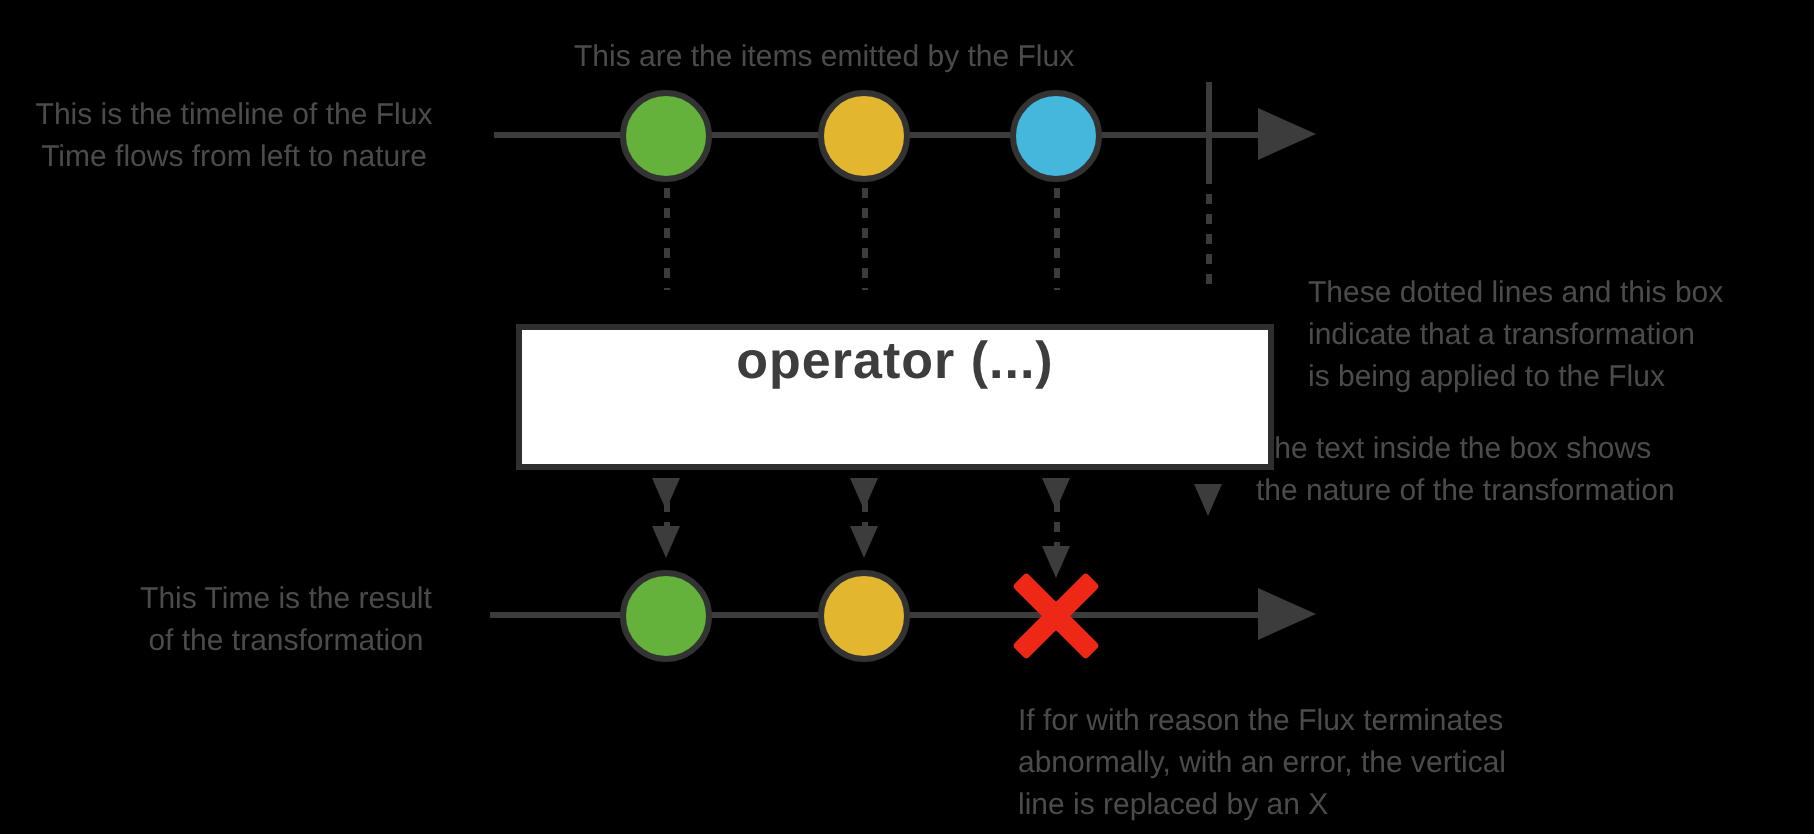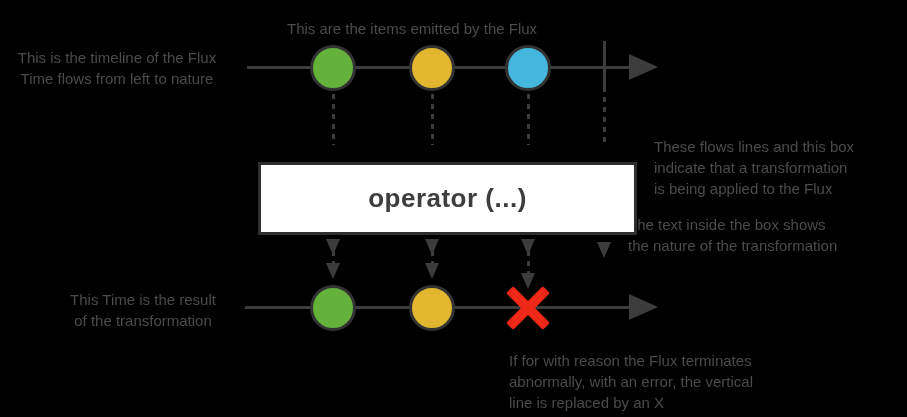--- a/index.html
+++ b/index.html
@@ -65,21 +65,20 @@
     border: 3px solid var(--marble-border, #333);
     box-sizing: content-box;
   }
   #operator-box {
     position: absolute;
     left: 258px; top: 162px;
     width: 373px; height: 67px;
     background: var(--box-bg, #fff);
     border: 3px solid var(--box-border, #2f2f2f);
     display: flex;
-    align-items: center;
     justify-content: center;
   }
   #operator-box .op-label {
     color: var(--operator-text, #3d3d3d);
     font-size: 26px;
     font-weight: bold;
     letter-spacing: 0.5px;
   }
   
   .error-x { position: absolute; width: 52px; height: 52px; }
@@ -93,21 +92,21 @@
   .error-x .bar.b { transform: rotate(-45deg); }
 </style>
 </head>
 <body>
 
 <div id="stage">
 
   <div class="note center" style="left:6px; top:47px; width:222px;">This is the timeline of the Flux
 Time flows from left to nature</div>
   <div class="note" style="left:287px; top:18px;">This are the items emitted by the Flux</div>
-  <div class="note" style="left:654px; top:136px;">These flows lines and this box
+  <div class="note" style="left:654px; top:136px;">These dotted lines and this box
 indicate that a transformation
 is being applied to the Flux</div>
   <div class="note" style="left:628px; top:214px;">The text inside the box shows
 the nature of the transformation</div>
   <div class="note center" style="left:48px; top:289px; width:190px;">This Time is the result
 of the transformation</div>
   <div class="note" style="left:509px; top:350px;">If for with reason the Flux terminates
 abnormally, with an error, the vertical
 line is replaced by an X</div>
 

